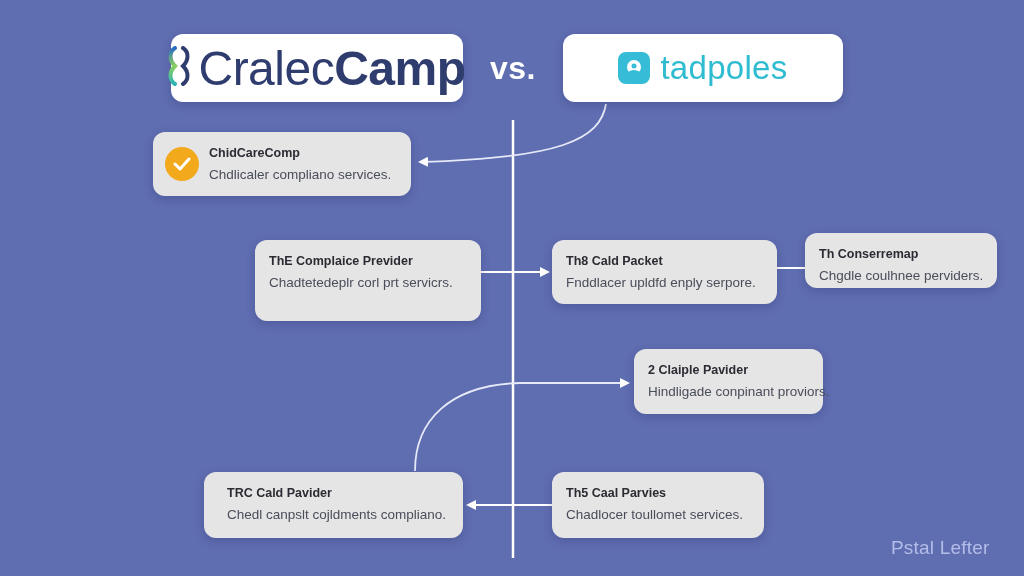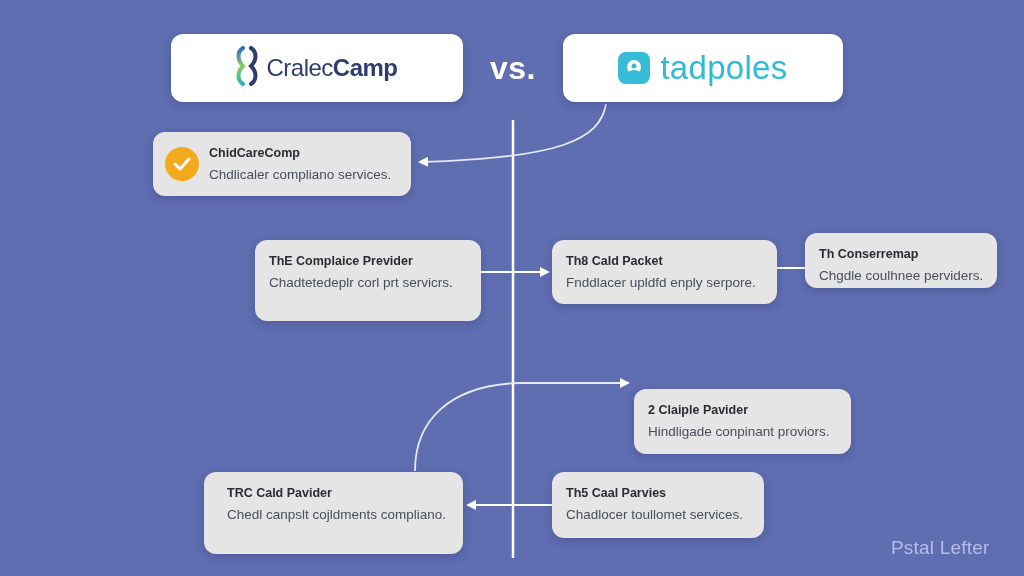--- a/index.html
+++ b/index.html
@@ -13,21 +13,21 @@
     svg.connectors { position: absolute; left: 0; top: 0; width: 1024px; height: 576px; pointer-events: none; }
 
     .logo-box {
       position: absolute; background: #ffffff; border-radius: 12px;
       display: flex; align-items: center; justify-content: center;
       box-shadow: 0 3px 8px rgba(30,40,90,0.25);
     }
     .logo-left { left: 171px; top: 34px; width: 292px; height: 68px; }
     .logo-right { left: 563px; top: 34px; width: 280px; height: 68px; }
     .brand-text-left {
-      font-size: 24px; color: #2f3c6e; letter-spacing: -0.5px;
+      font-size: 48px; color: #2f3c6e; letter-spacing: -0.5px;
       margin-left: 8px;
     }
     .brand-text-left .light { font-weight: normal; }
     .brand-text-left .bold { font-weight: bold; }
     .brand-text-right {
       font-size: 33px; color: #2fbcd0; margin-left: 10px; letter-spacing: 0.3px;
     }
     .vs {
       position: absolute; left: 490px; top: 50px; font-size: 32px; font-weight: bold;
       color: #ffffff; letter-spacing: 0.5px;
@@ -137,26 +137,26 @@
     <div class="title">Th8 Cald Packet</div>
     <div class="desc">Fnddlacer upldfd enply serpore.</div>
   </div>
 
   <div class="card" style="left:805px; top:233px; width:192px; height:55px;">
     <div class="title">Th Conserremap</div>
     <div class="desc">Chgdle coulhnee perviders.</div>
   </div>
 
 
-  <div class="card" style="left:634px; top:349px; width:217px; height:65px;margin-top:40px;">
+  <div class="card" style="left:634px; top:349px; width:189px; height:65px;">
     <div class="title">2 Claiple Pavider</div>
     <div class="desc">Hindligade conpinant proviors.</div>
   </div>
 
-  <div class="card" style="left:204px; top:472px; width:259px; height:82px;padding-left:23px;">
+  <div class="card" style="left:204px; top:472px; width:259px; height:66px;padding-left:23px;">
     <div class="title">TRC Cald Pavider</div>
     <div class="desc">Chedl canpslt cojldments compliano.</div>
   </div>
 
   <div class="card" style="left:552px; top:472px; width:212px; height:66px;">
     <div class="title">Th5 Caal Parvies</div>
     <div class="desc">Chadlocer toullomet services.</div>
   </div>
 
   <div class="footer-watermark">Pstal Lefter</div>

